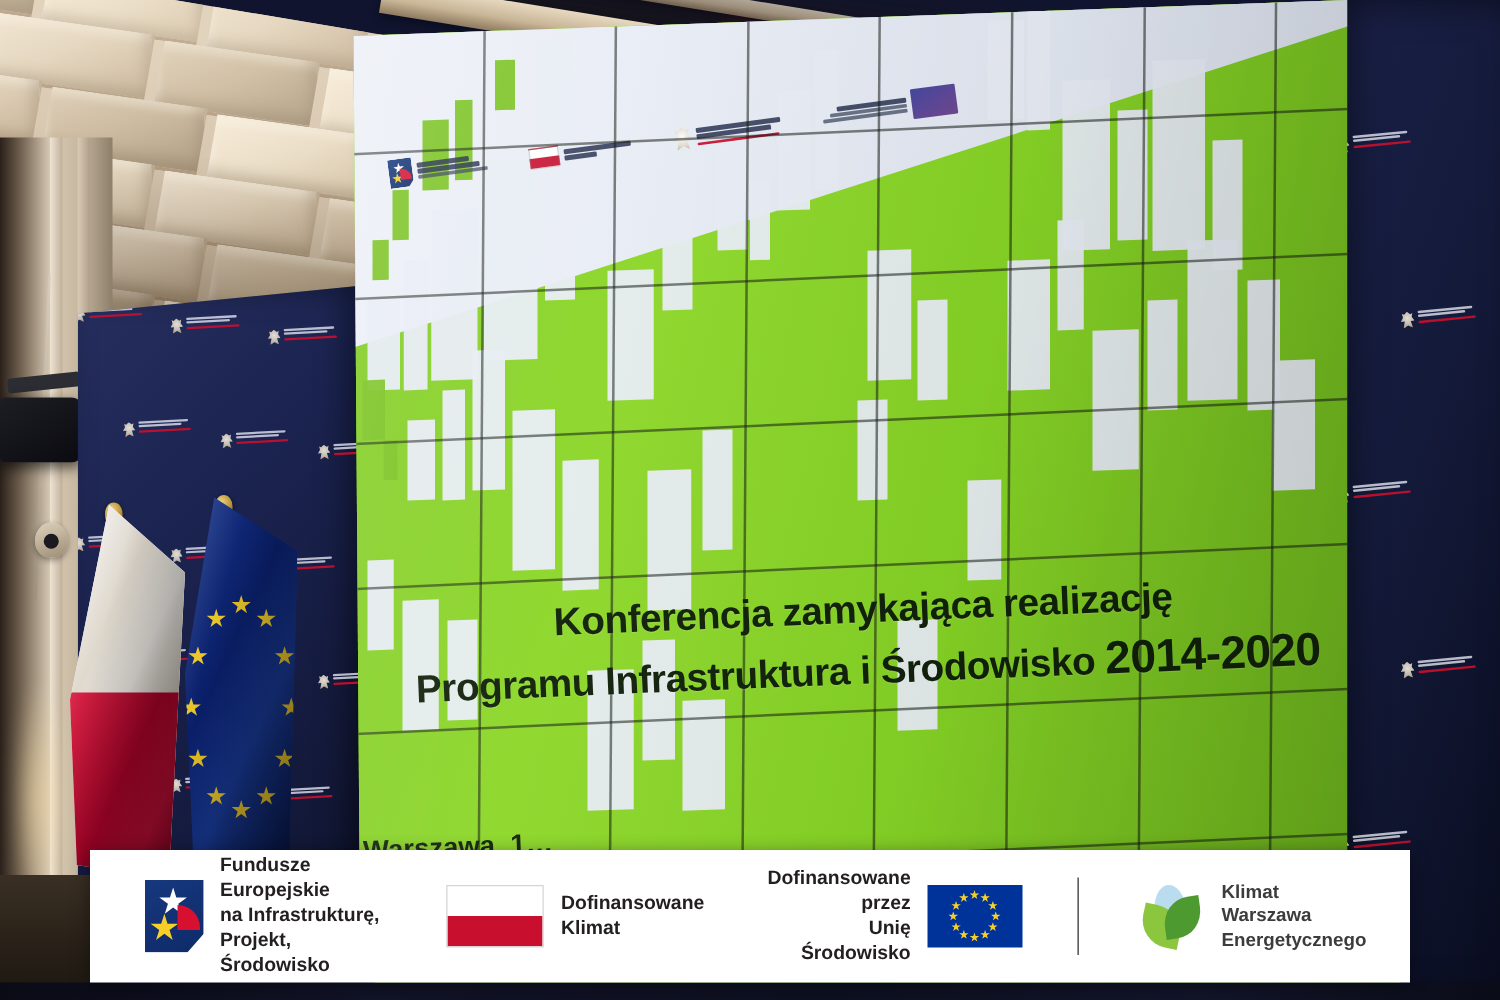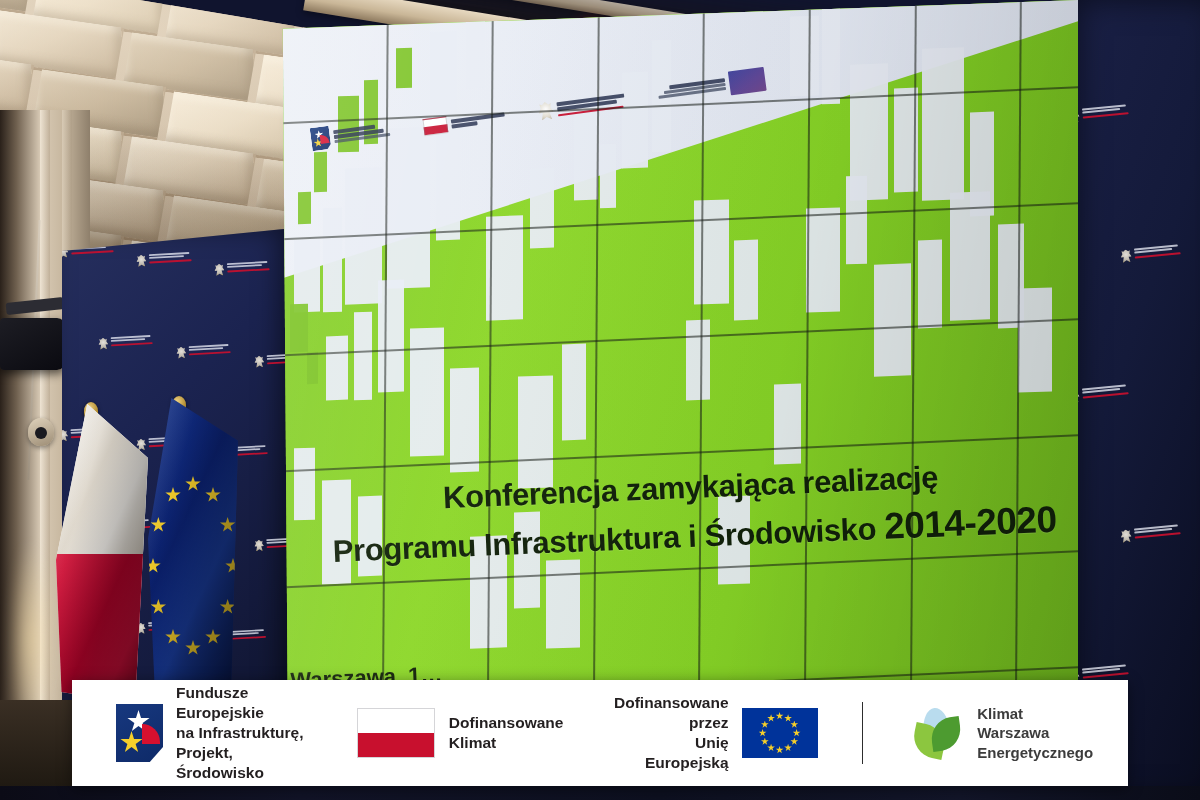--- a/index.html
+++ b/index.html
@@ -801,21 +801,21 @@
       <div class="pl-flag"></div>
       <div class="b-text">
         <span>Dofinansowane</span><br>
         <span>Klimat</span>
       </div>
     </div>
 
     <div class="b-item" style="margin-left:46px; gap:13px;">
       <div class="b-text" style="text-align:right;">
         <span>Dofinansowane przez</span><br>
-        <span>Unię Europejską</span>
+        <span>Unię Środowisko</span>
       </div>
       <div class="eu-flag">
         <div id="eu-flag-stars">
             <span class="s" style="left:34px; top:4px;"></span>
             <span class="s" style="left:42.5px; top:6.277568135664541px;"></span>
             <span class="s" style="left:48.722431864335455px; top:12.5px;"></span>
             <span class="s" style="left:51px; top:21px;"></span>
             <span class="s" style="left:48.72243186433546px; top:29.5px;"></span>
             <span class="s" style="left:42.5px; top:35.72243186433546px;"></span>
             <span class="s" style="left:34px; top:38px;"></span>

